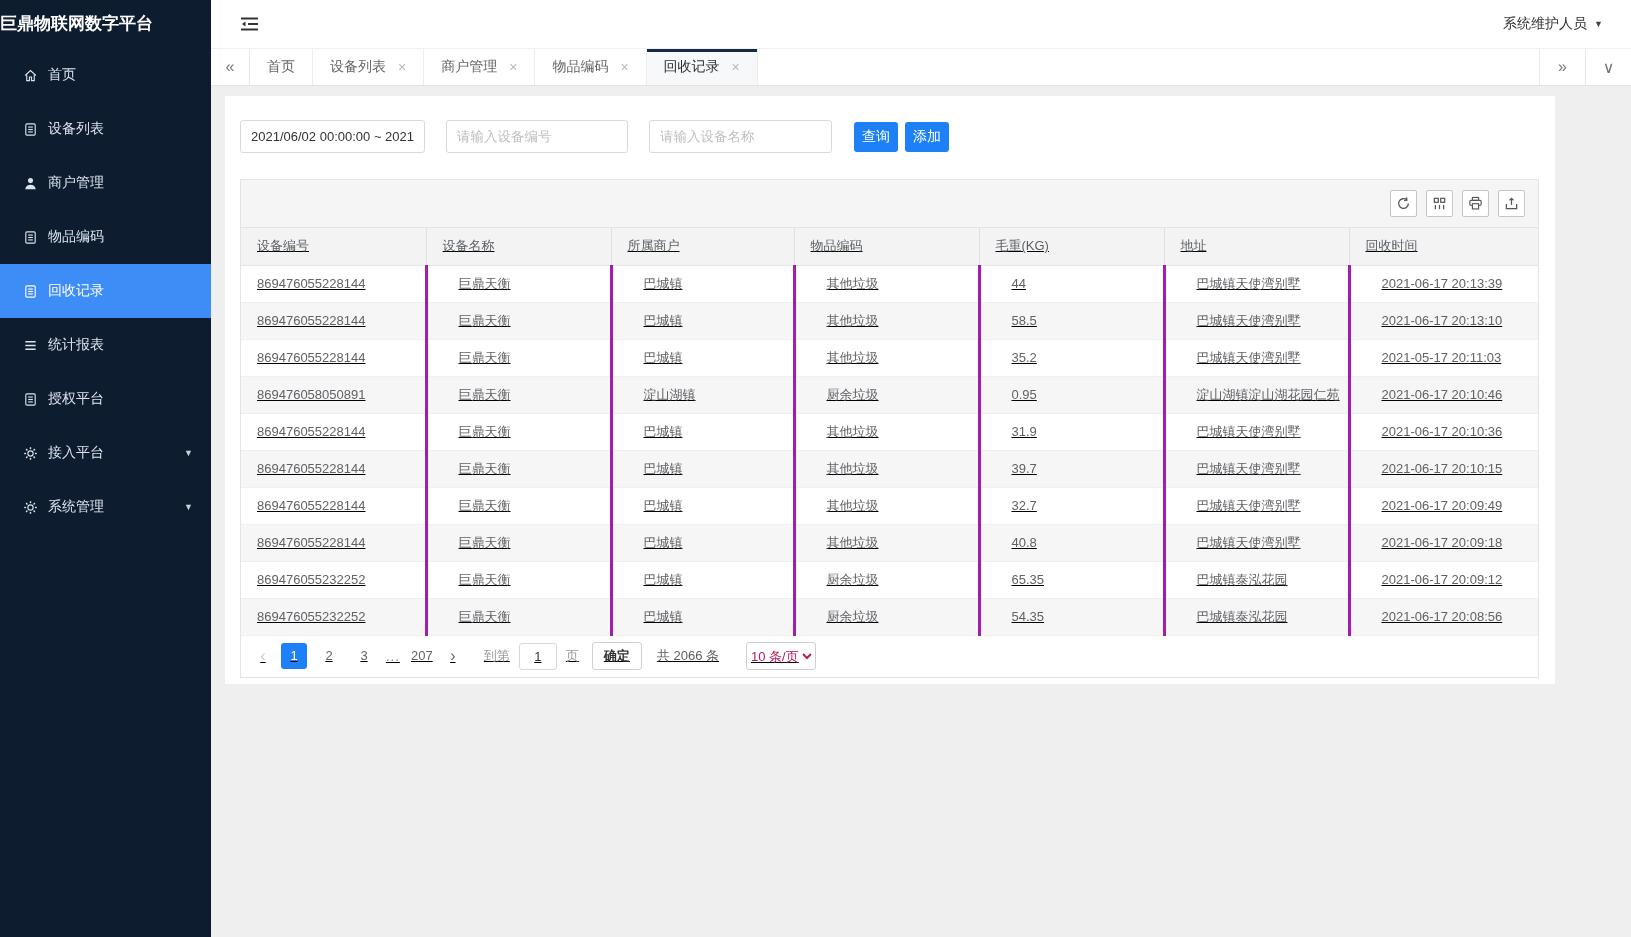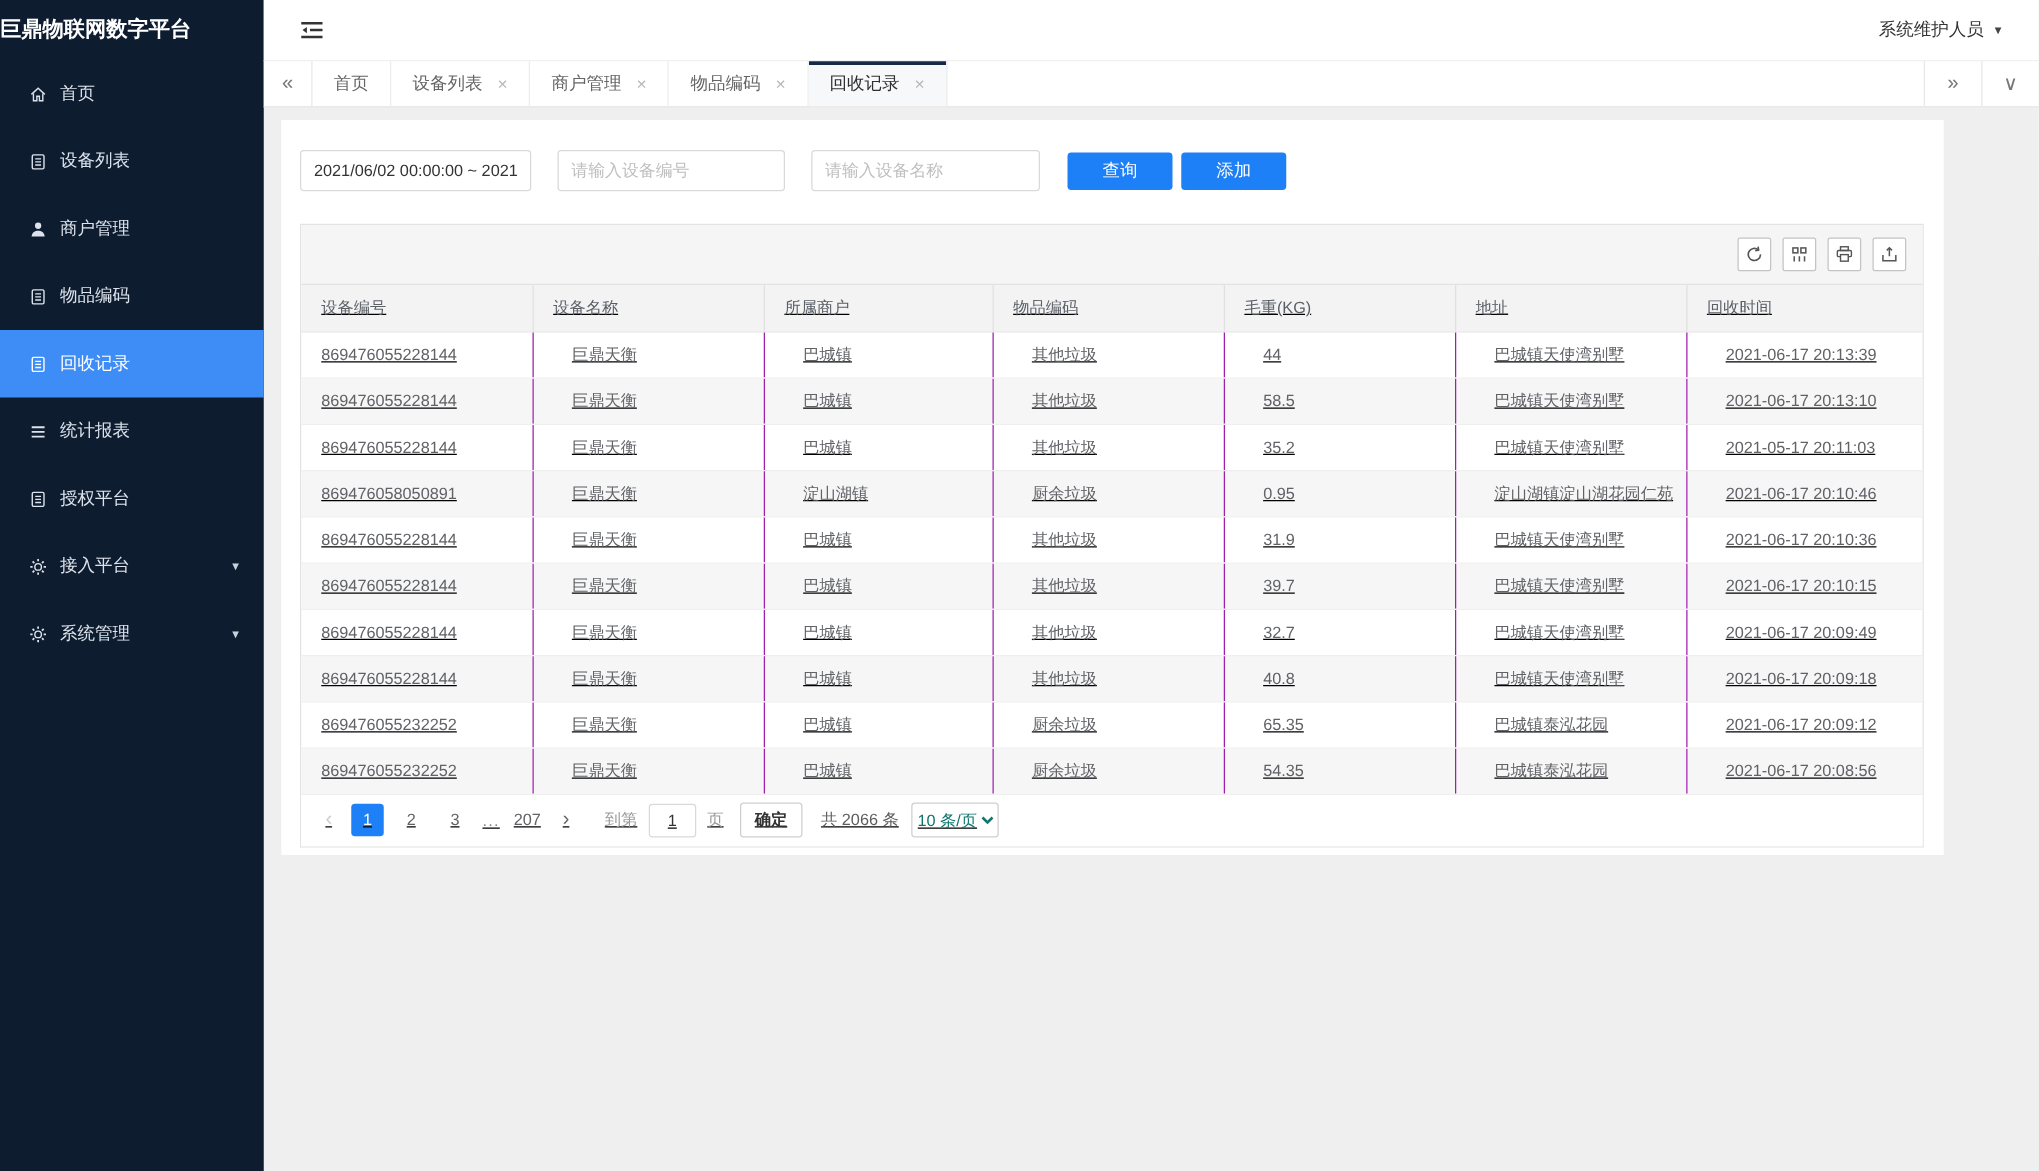--- a/index.html
+++ b/index.html
@@ -37,47 +37,47 @@
   .card { background:#fff; min-height:588px; }
 
   
   .filters { display:flex; align-items:center; padding:24px 16px 26px 15px; gap:21px; }
   .inp { height:33px; border:1px solid #d9d9d9; border-radius:3px; padding:0 10px; font-size:13px; color:#333; outline:none; }
   .inp::placeholder { color:#bfbfbf; font-size:13.5px; }
   .date-inp { width:185px; }
   .code-inp { width:182px; }
   .name-inp { width:183px; }
   .btn-group { display:flex; gap:7px; margin-left:1px; }
-  .btn-primary { height:30px; padding:0 28px; background:#1e80f7; color:#fff; border:none; border-radius:3px; font-size:14px; cursor:pointer; }
+  .btn-primary { height:30px; padding:0 8px; background:#1e80f7; color:#fff; border:none; border-radius:3px; font-size:14px; cursor:pointer; }
 
   
   .grid-block { margin:0 16px 12px 15px; border:1px solid #e3e3e3;text-decoration:underline; }
   .toolbar { height:48px; background:#f5f5f6; display:flex; align-items:center; justify-content:flex-end; gap:9px; padding-right:13px; border-bottom:1px solid #e3e3e3; }
   .tool-btn { width:27px; height:27px; background:#fff; border:1px solid #c4c4c4; border-radius:2px; display:flex; align-items:center; justify-content:center; color:#555; cursor:pointer; padding:0; }
 
   table { width:100%; border-collapse:collapse; table-layout:fixed; font-size:13px; }
   thead th { background:#f3f3f4; height:37px; text-align:left; padding-left:16px; font-weight:normal; color:#5a5f66; border-bottom:1px solid #e6e6e6; }
   thead th + th { border-left:1px solid #e0e0e0; }
   tbody td { height:37px; padding-left:16px; color:#606266; border-bottom:1px solid #efefef; white-space:nowrap; overflow:hidden; }
-  tbody td + td { border-left:1px solid #a21caf;padding-left:31px; }
+  tbody td + td { border-left:3px solid #a21caf;padding-left:31px; }
   tbody tr:nth-child(even) { background:#f6f6f7; }
 
   
   .pagination { height:41px; display:flex; align-items:center; padding-left:13px; font-size:13px; color:#606266; gap:9px; background:#fff; }
   .pg-arrow { width:18px; text-align:center; font-size:16px; color:#666; cursor:pointer; background:none; border:none; }
   .pg-arrow.disabled { color:#ccc; }
   .pg-num { min-width:26px; height:26px; line-height:26px; text-align:center; border-radius:3px; cursor:pointer; }
   .pg-num.active { background:#1e80f7; color:#fff; }
   .pg-dots { color:#888; letter-spacing:1px; }
   .goto-label { color:#9a9a9a; margin-left:13px; }
   .goto-input { width:38px; height:27px; border:1px solid #d9d9d9; border-radius:3px; text-align:center; font-size:13px; color:#333; outline:none; }
   .page-label { color:#9a9a9a; }
   .confirm-btn { height:28px; padding:0 11px; background:#fff; border:1px solid #cfcfcf; border-radius:3px; font-size:13px; font-weight:bold; color:#333; margin-left:4px; cursor:pointer; }
   .total-label { margin-left:6px; color:#5d5d5d; }
-  .size-select { height:28px; border:1px solid #cfcfcf; border-radius:3px; font-size:13px; color:#0f766e; margin-left:1px; background:#fff; outline:none; }
+  .size-select { height:28px; border:1px solid #cfcfcf; border-radius:3px; font-size:13px; color:#be185d; margin-left:18px; background:#fff; outline:none; }
 </style>
 </head>
 <body>
 
 <aside class="sidebar">
   <div class="logo">巨鼎物联网数字平台</div>
   <nav class="side-menu" id="side-menu">
       <div class="side-item">
         <span class="s-icon">
           <svg width="15" height="15" viewBox="0 0 16 16" fill="none" stroke="currentColor" stroke-width="1.2">

